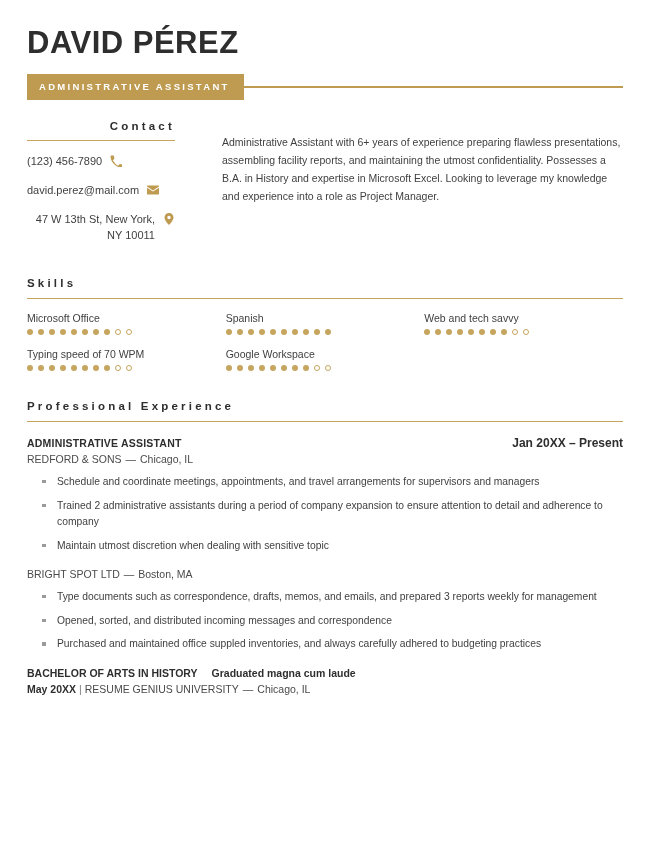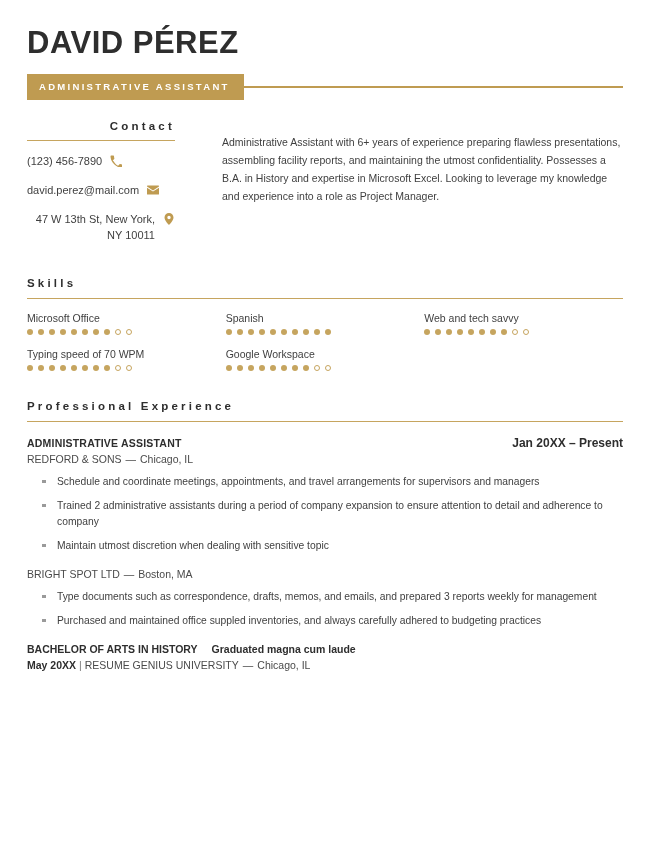--- a/index.html
+++ b/index.html
@@ -357,20 +357,21 @@
           <ul class="bullets">
             <li>Schedule and coordinate meetings, appointments, and travel arrangements for supervisors and managers</li>
             <li>Trained 2 administrative assistants during a period of company expansion to ensure attention to detail and adherence to company</li>
             <li>Maintain utmost discretion when dealing with sensitive topic</li>
           </ul>
         </div>
         <div class="job">
           <div class="job-emp"><span>BRIGHT SPOT LTD</span><span class="dash">—</span><span>Boston, MA</span></div>
           <ul class="bullets">
             <li>Type documents such as correspondence, drafts, memos, and emails, and prepared 3 reports weekly for management</li>
+            <li>Opened, sorted, and distributed incoming messages and correspondence</li>
             <li>Purchased and maintained office suppled inventories, and always carefully adhered to budgeting practices</li>
           </ul>
         </div>
       </div>
   </div>
 
   <div class="edu-sec">
     <div class="edu-block">
       <div class="edu-line1">
         <span>BACHELOR OF ARTS IN HISTORY</span><span class="honors">Graduated magna cum laude</span>

